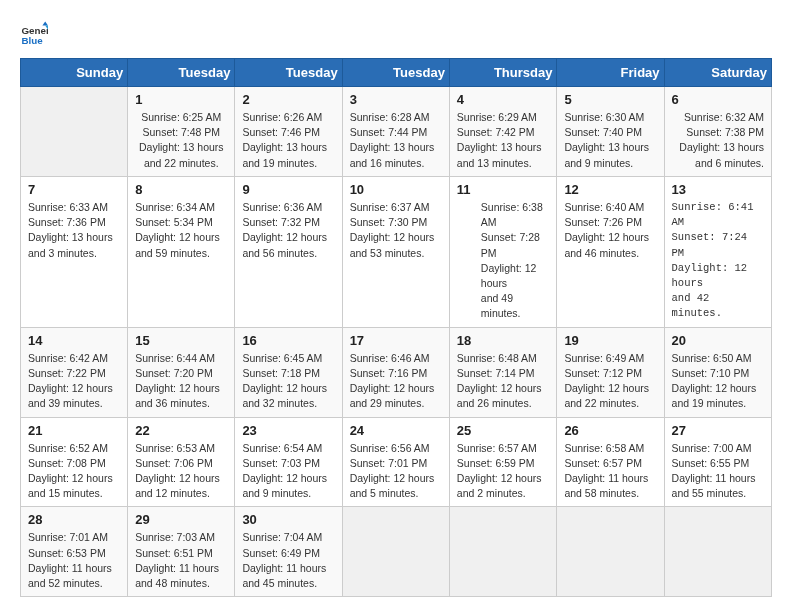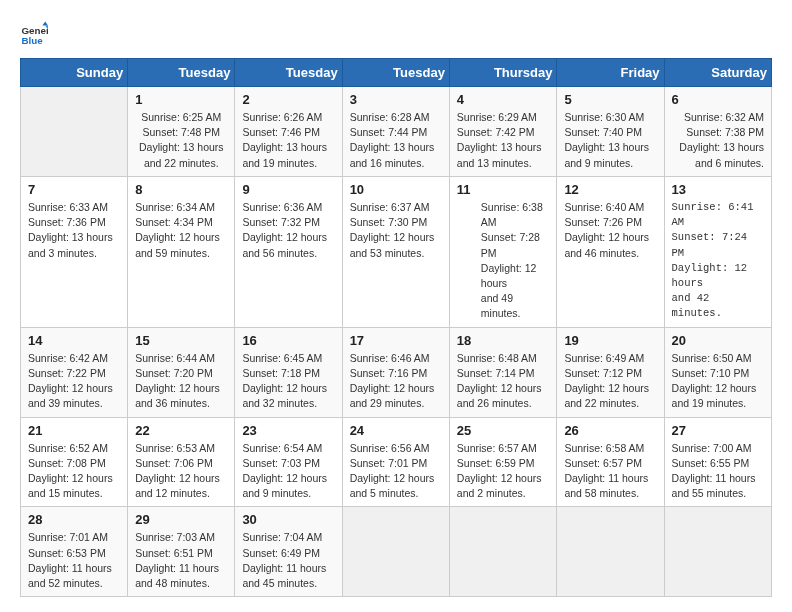--- a/index.html
+++ b/index.html
@@ -167,21 +167,21 @@
         <td>
           <span class="day-number">7</span>
           <div class="day-info" style="white-space: pre-line;">Sunrise: 6:33 AM
 Sunset: 7:36 PM
 Daylight: 13 hours
 and 3 minutes.</div>
         </td>
         <td>
           <span class="day-number">8</span>
           <div class="day-info" style="white-space: pre-line;">Sunrise: 6:34 AM
-Sunset: 4:34 PM
+Sunset: 5:34 PM
 Daylight: 12 hours
 and 59 minutes.</div>
         </td>
         <td>
           <span class="day-number">9</span>
           <div class="day-info" style="white-space: pre-line;">Sunrise: 6:36 AM
 Sunset: 7:32 PM
 Daylight: 12 hours
 and 56 minutes.</div>
         </td>

